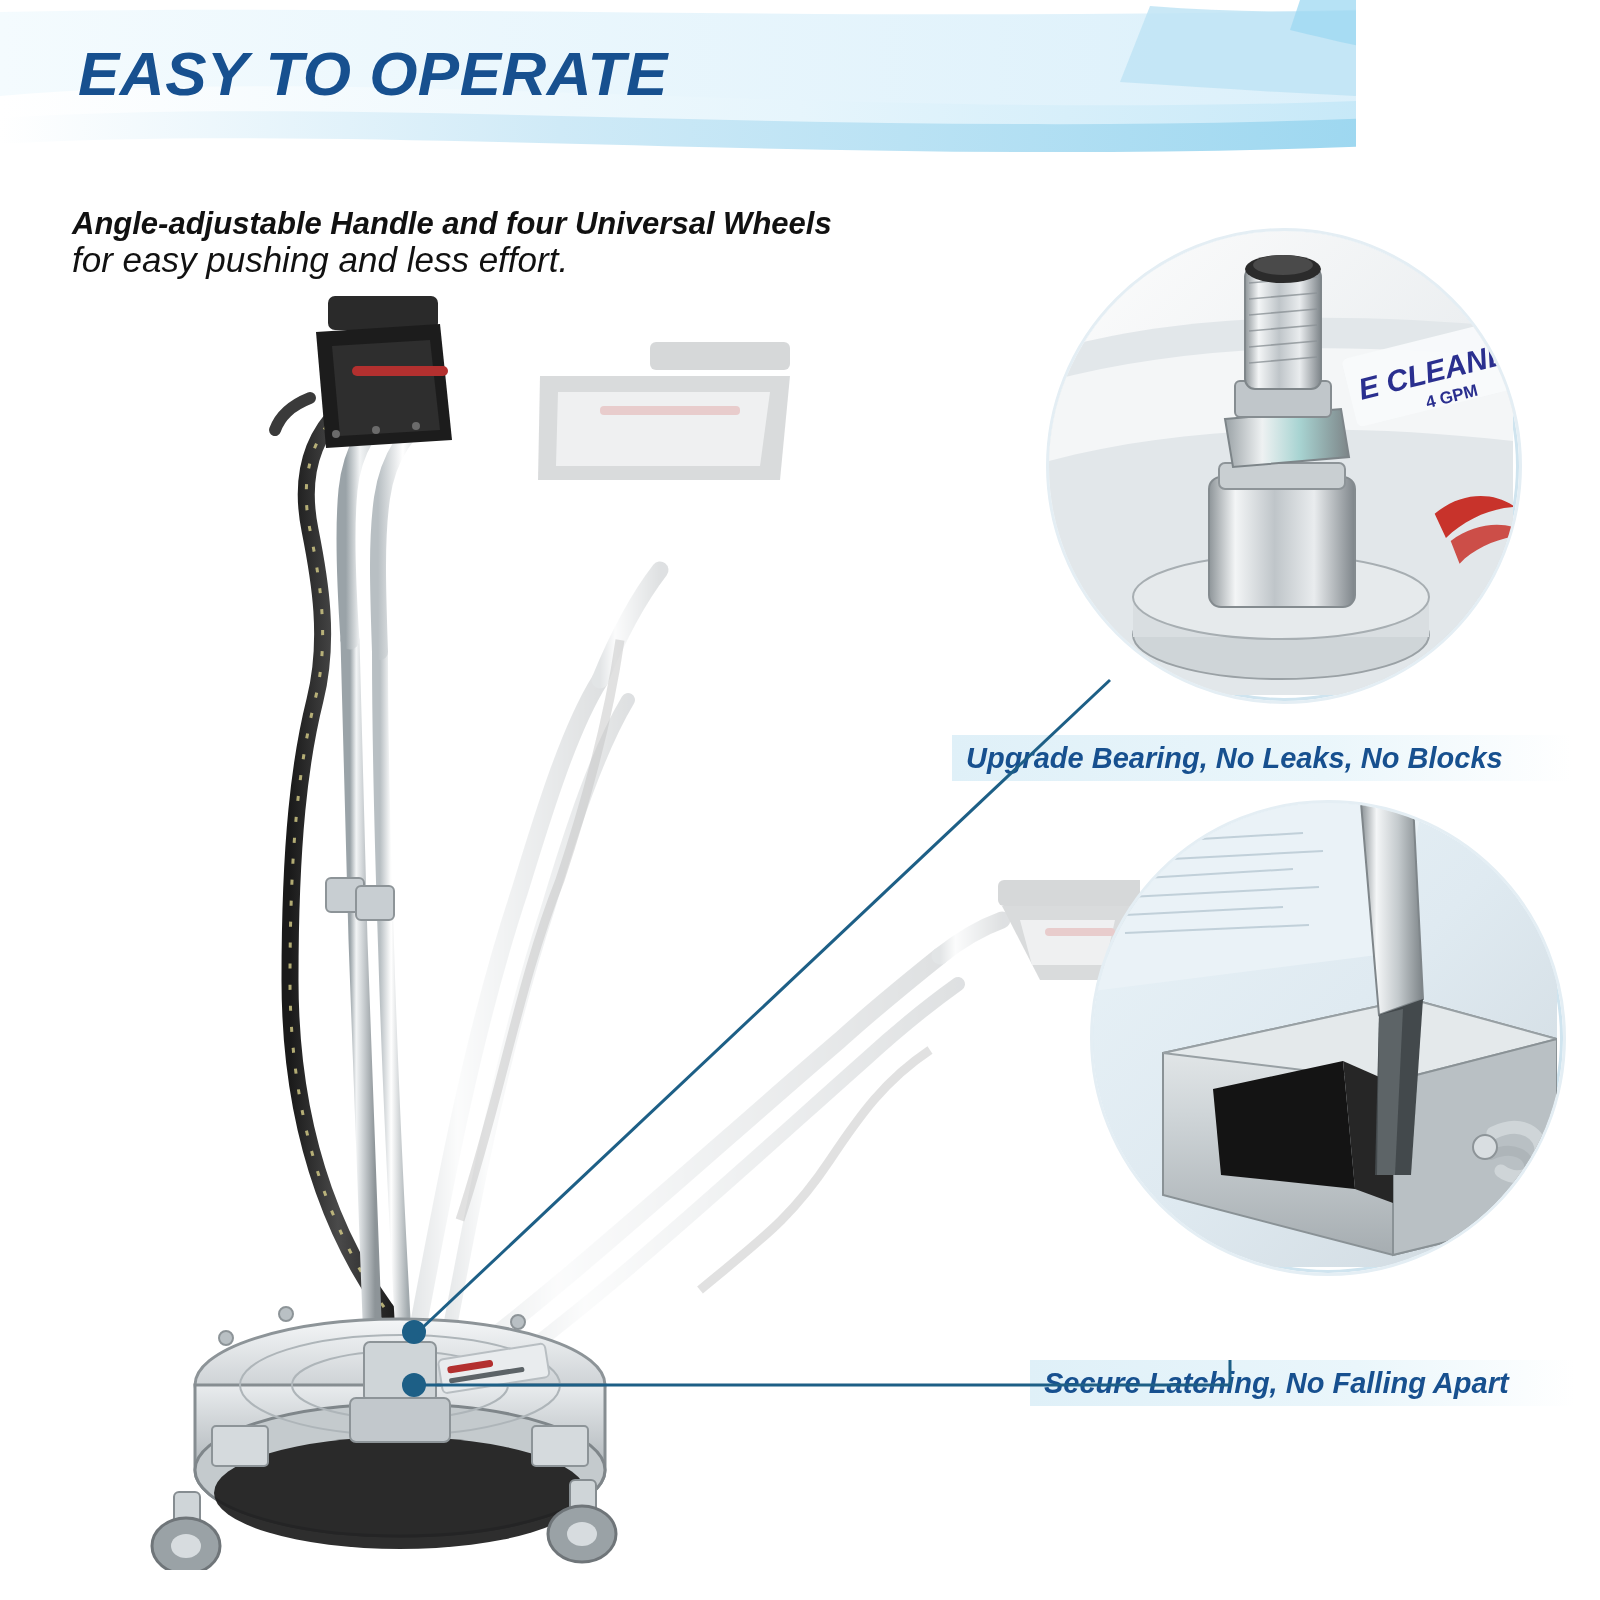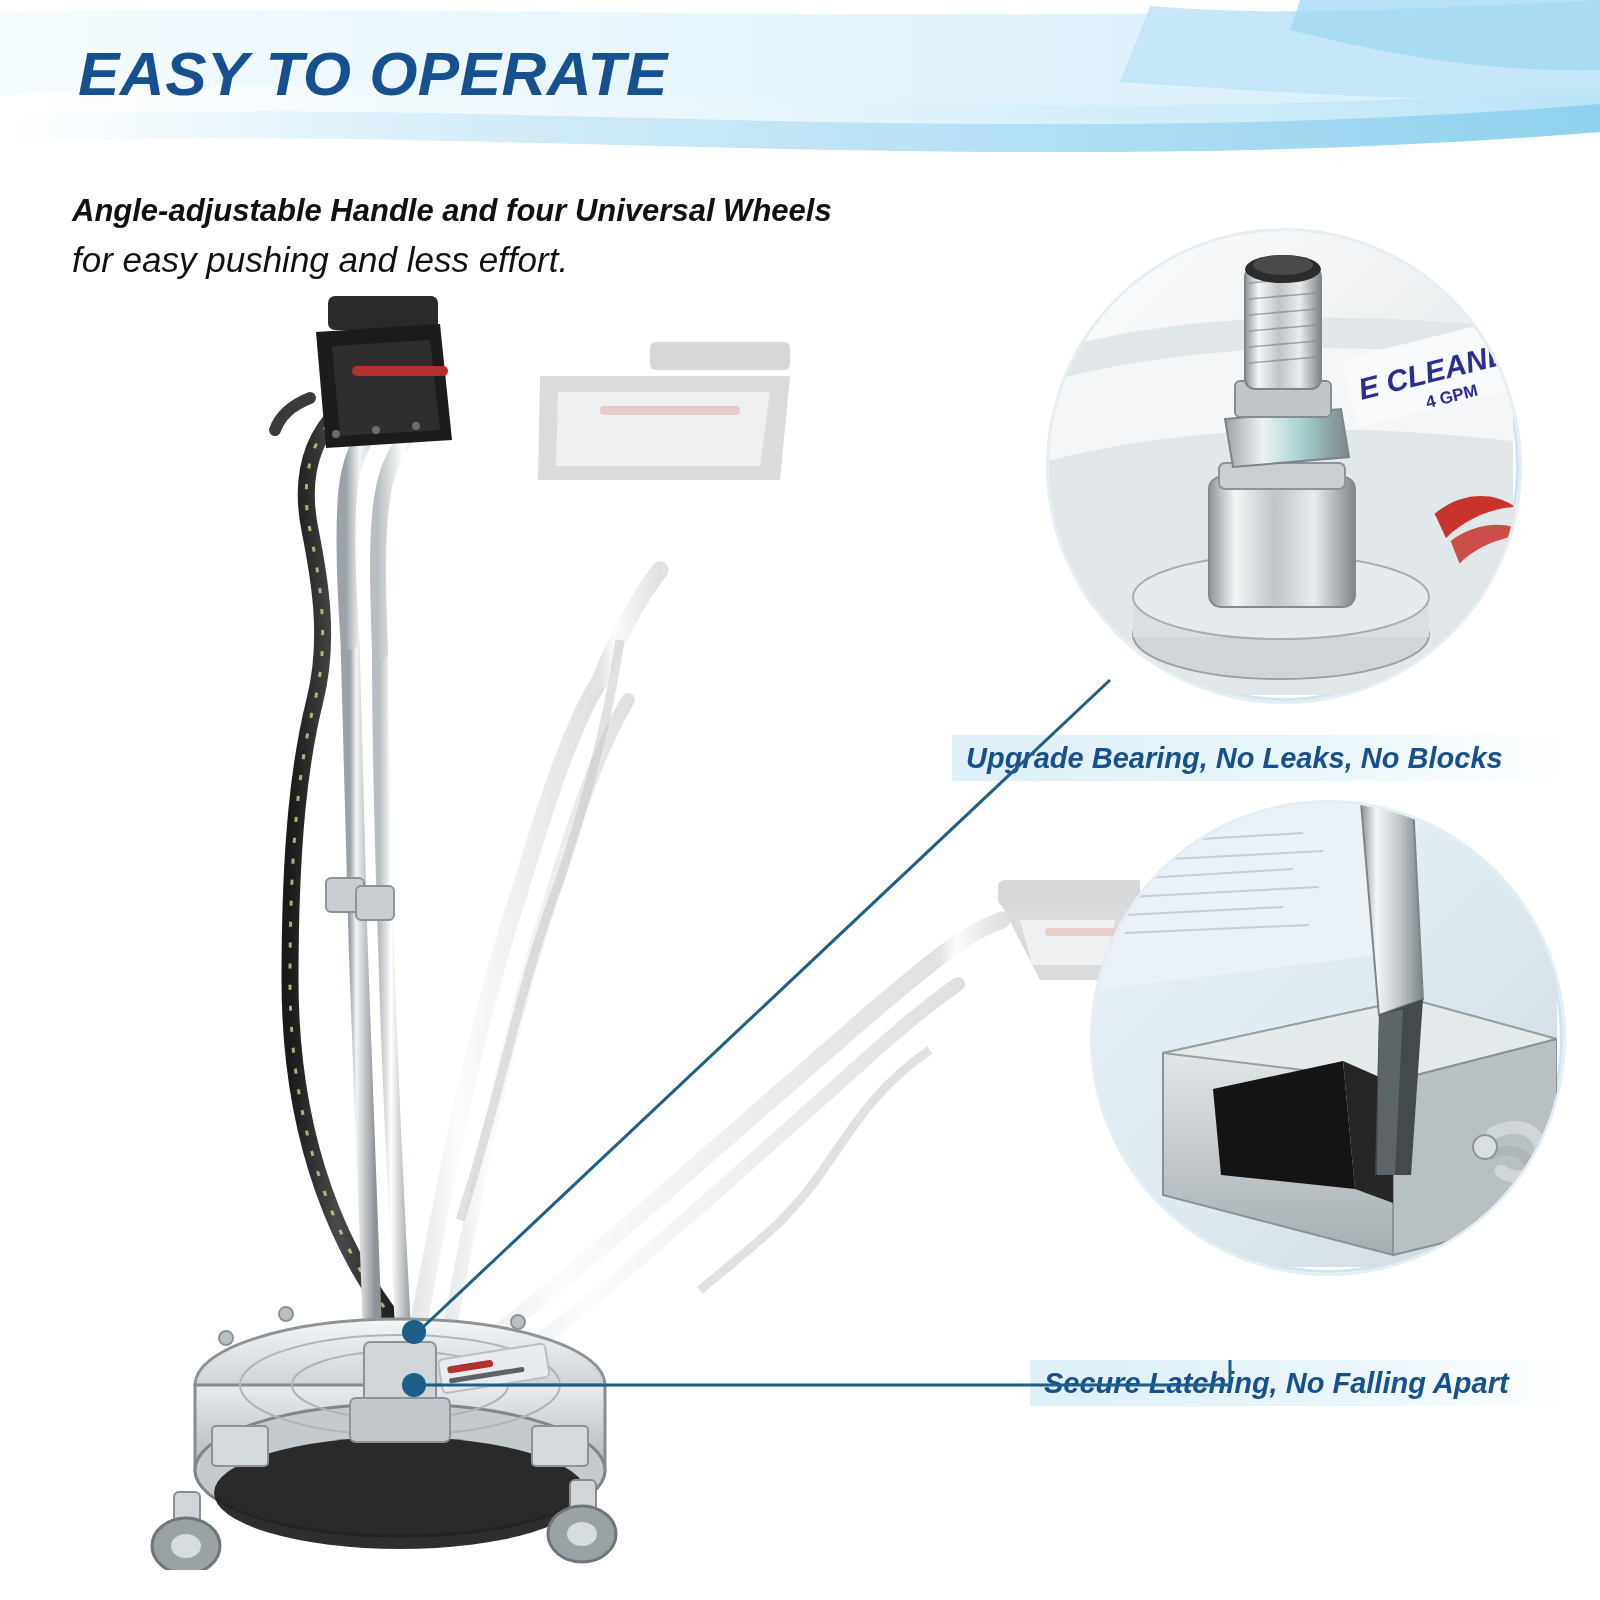--- a/index.html
+++ b/index.html
@@ -4,37 +4,37 @@
 <style>
   html,body{margin:0;padding:0;}
   body{
     width:1600px;height:1600px;overflow:hidden;
     background:#ffffff;
     font-family:"Liberation Sans", sans-serif;
     position:relative;
   }
   
   .header{
-    position:absolute;left:0;top:0;width:1600px;height:170px;
+    position:absolute;left:0;top:0;width:1356px;height:170px;
     overflow:hidden;
     background:linear-gradient(180deg,#ffffff 0%,#eef8fc 28%,#dff1fa 55%,#ffffff 100%);
   }
   .hdr-band{
     position:absolute;left:0;top:0;width:1600px;height:170px;
   }
   .hdr-title{
     position:absolute;left:78px;top:38px;
     font-size:62px;font-weight:bold;font-style:italic;
     letter-spacing:0.5px;
     color:#17508f;
     white-space:nowrap;
   }
   
   .sub1{
-    position:absolute;left:72px;top:193px;
+    position:absolute;left:72px;top:206px;
     font-size:31px;font-weight:bold;font-style:italic;color:#111111;
     white-space:nowrap;
   }
   .sub2{
     position:absolute;left:72px;top:240px;
     font-size:35px;font-style:italic;color:#111111;
     white-space:nowrap;
   }
 
   

